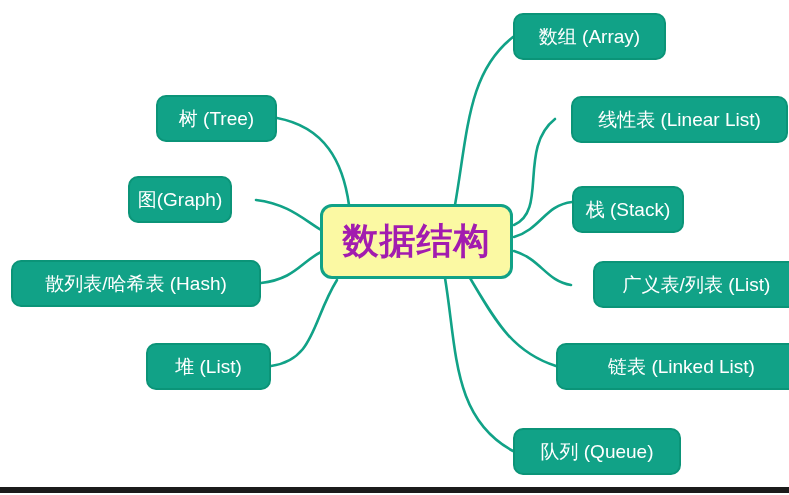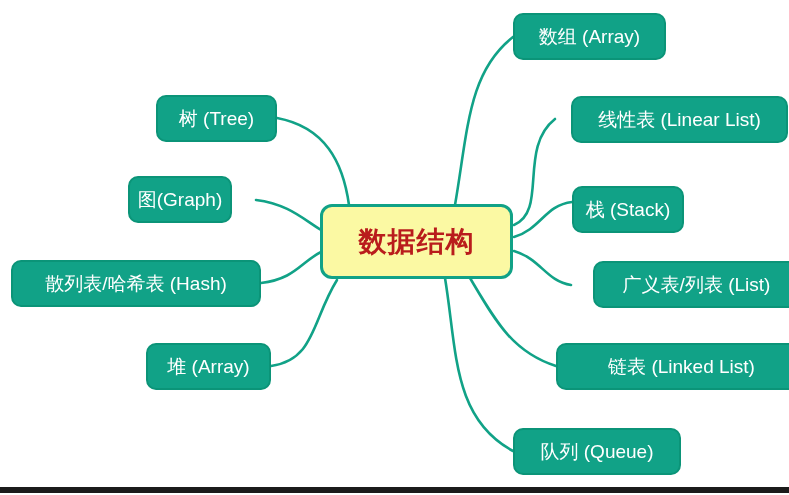--- a/index.html
+++ b/index.html
@@ -41,22 +41,22 @@
     border: 2px solid #0B9478;
     border-radius: 10px;
     color: #ffffff;
     font-size: 19px;
     height: 47px;
   }
   .center-node {
     background: #FBF9A3;
     border: 3px solid #11A287;
     border-radius: 12px;
-    color: #b91c1c;
-    font-size: 28px;
+    color: #a21caf;
+    font-size: 36px;
     font-weight: bold;
     letter-spacing: 1px;
   }
   .bottom-bar {
     position: absolute;
     left: 0;
     top: 487px;
     width: 789px;
     height: 6px;
     background: #1B1B1B;
@@ -76,21 +76,21 @@
     <path d="M 514 225 C 548 211, 518 148, 555 119"></path>
     <path d="M 514 237 C 541 229, 545 205, 572 202"></path>
     <path d="M 514 251 C 541 259, 546 281, 571 285"></path>
     <path d="M 470 278 C 495 320, 512 352, 556 366"></path>
     <path d="M 445 278 C 457 350, 452 418, 513 451"></path>
   </svg>
 
   <div class="node branch" style="left:156px; top:95px;  width:121px;">树 (Tree)</div>
   <div class="node branch" style="left:128px; top:176px; width:104px;">图(Graph)</div>
   <div class="node branch" style="left:11px;  top:260px; width:250px;">散列表/哈希表 (Hash)</div>
-  <div class="node branch" style="left:146px; top:343px; width:125px;">堆 (Array)</div>
+  <div class="node branch" style="left:146px; top:343px; width:125px;">堆 (List)</div>
 
   <div class="node branch" style="left:513px; top:13px;  width:153px;">数组 (Array)</div>
   <div class="node branch" style="left:555px; top:96px;  width:217px;margin-left:16px;">线性表 (Linear List)</div>
   <div class="node branch" style="left:572px; top:178px; width:112px;margin-top:8px;">栈 (Stack)</div>
   <div class="node branch" style="left:593px; top:261px; width:207px;text-align:center;">广义表/列表 (List)</div>
   <div class="node branch" style="left:556px; top:343px; width:251px;">链表 (Linked List)</div>
   <div class="node branch" style="left:513px; top:428px; width:168px;">队列 (Queue)</div>
 
   <div class="node center-node" style="left:320px; top:204px; width:193px; height:75px;">数据结构</div>
 

